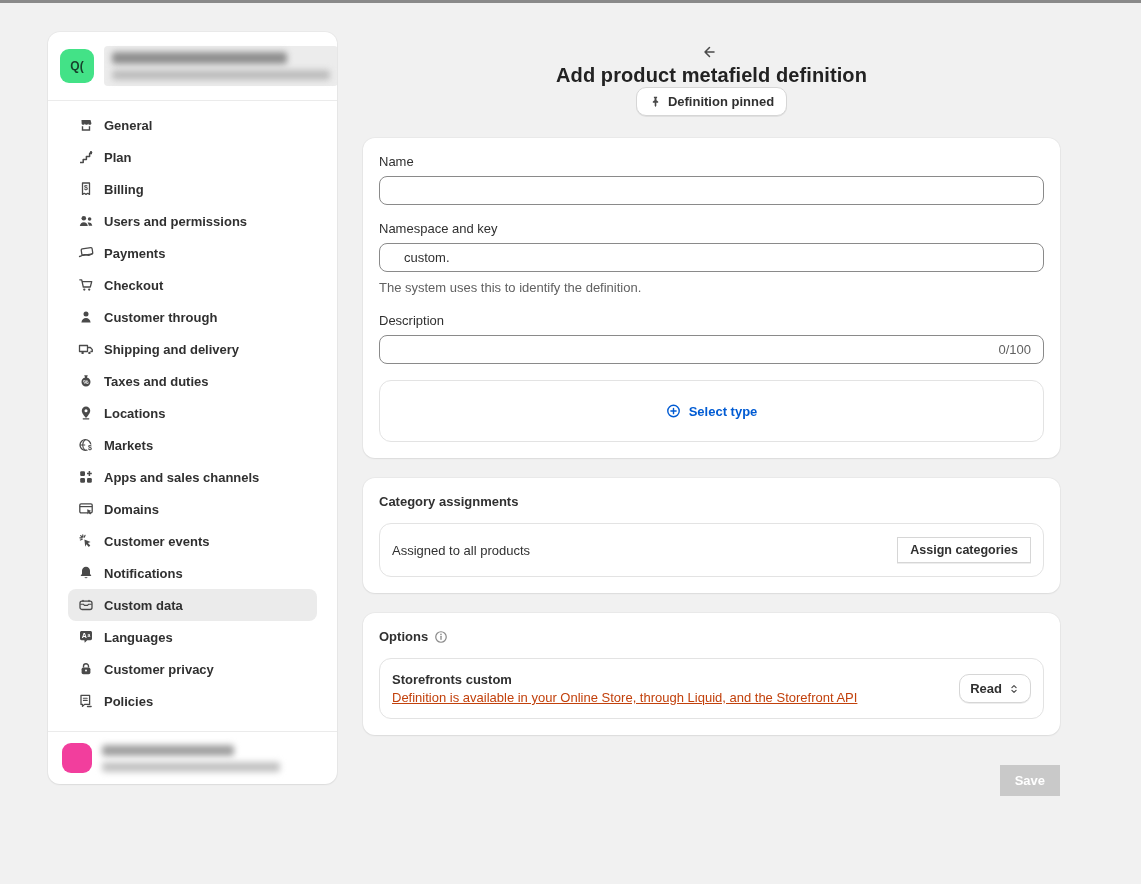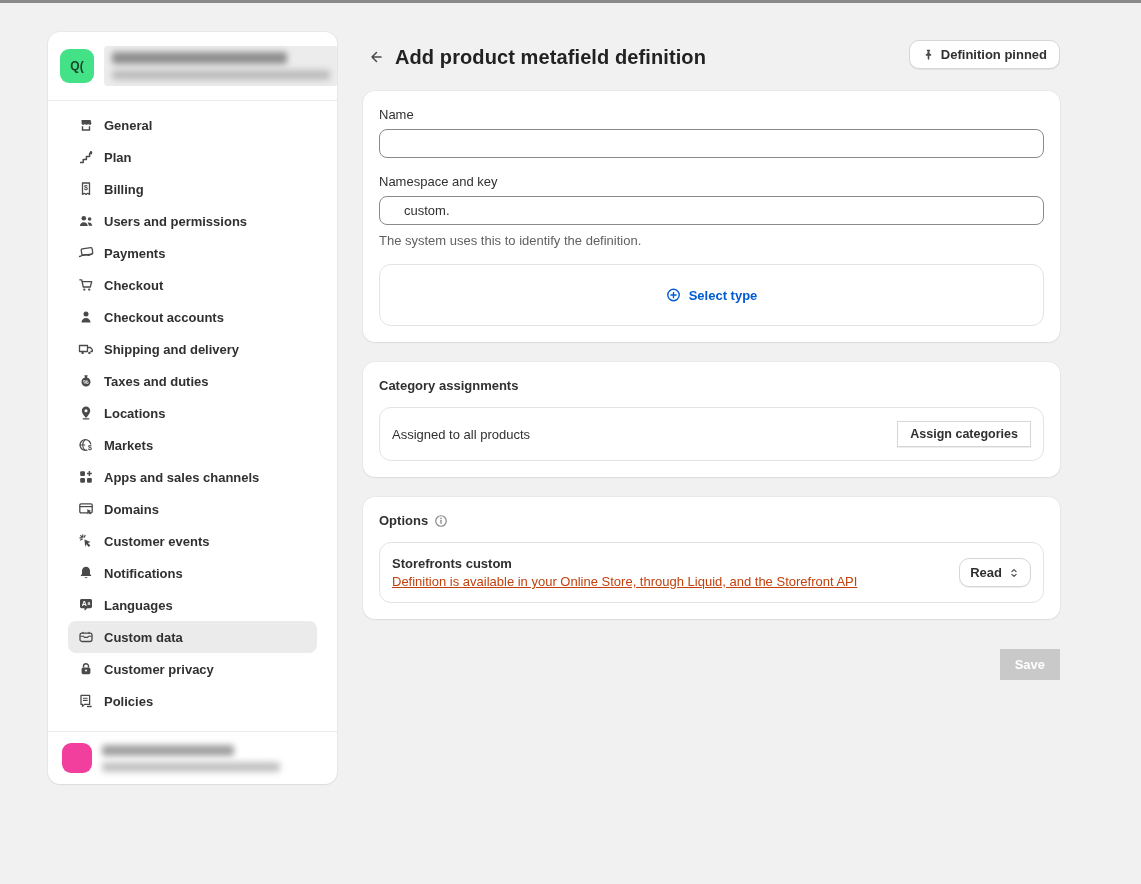--- a/index.html
+++ b/index.html
@@ -46,21 +46,21 @@
     border-top:1px solid #ebebeb; padding:11px 14px;
     display:flex; align-items:center; gap:10px;
   }
   .user-avatar { width:30px; height:30px; border-radius:9px; background:#f23e9d; flex:0 0 auto; }
   .user-redacted { display:flex; flex-direction:column; gap:6px; }
   .blur-user { height:11px; width:132px; background:#a0a0a0; }
   .blur-email { height:10px; width:178px; background:#c2c2c2; }
 
   
   .main { position:absolute; left:363px; top:40px; width:697px; }
-  .main-header { display:flex; align-items:flex-end; margin-bottom:22px; }
+  .main-header { display:flex; align-items:center; margin-bottom:22px;flex-direction:column; }
   .back-btn { width:24px; height:24px; border:none; background:transparent; cursor:pointer;
     display:flex; align-items:center; justify-content:center; margin-right:8px; }
   .page-title { font-size:20px; font-weight:bold; color:#222; letter-spacing:.1px; }
   .spacer { flex:1; }
   .pill-btn {
     background:#fff; border:1px solid #d6d6d6; border-radius:10px;
     box-shadow:0 1px 0 rgba(0,0,0,.07);
     font-size:13px; font-weight:600; color:#303030; cursor:pointer;
     padding:6px 12px; display:inline-flex; align-items:center; gap:6px;
     font-family:inherit;
@@ -194,21 +194,21 @@
       <span>Checkout</span>
     </div>
 
     <div class="nav-item">
       <span class="icn">
           <svg viewBox="0 0 16 16">
             <circle cx="8" cy="5" r="2.5" fill="#4a4a4a"></circle>
             <path d="M3.4 13.5c.4-2.7 2.2-4.4 4.6-4.4s4.2 1.7 4.6 4.4z" fill="#4a4a4a"></path>
           </svg>
         </span>
-      <span>Checkout accounts</span>
+      <span>Customer through</span>
     </div>
 
     <div class="nav-item">
       <span class="icn">
           <svg viewBox="0 0 16 16">
             <path d="M1.5 4.5h8v6h-8zM9.5 6.5h2.9l1.9 2.1v1.9h-1.9" fill="none" stroke="#4a4a4a" stroke-width="1.3" stroke-linejoin="round"></path>
             <circle cx="4.6" cy="11.9" r="1.2" fill="#4a4a4a"></circle>
             <circle cx="11.4" cy="11.9" r="1.2" fill="#4a4a4a"></circle>
           </svg>
         </span>
@@ -284,40 +284,40 @@
     <div class="nav-item">
       <span class="icn">
           <svg viewBox="0 0 16 16">
             <path d="M8 1.8c-2.3 0-4 1.8-4 4v3L2.6 10.9h10.8L12 8.8v-3c0-2.2-1.7-4-4-4z" fill="#4a4a4a"></path>
             <path d="M6.4 12.2a1.7 1.7 0 003.2 0z" fill="#4a4a4a"></path>
           </svg>
         </span>
       <span>Notifications</span>
     </div>
 
+    <div class="nav-item selected">
+      <span class="icn">
+          <svg viewBox="0 0 16 16">
+            <rect x="2" y="4.2" width="12" height="8.3" rx="2" fill="none" stroke="#4a4a4a" stroke-width="1.3"></rect>
+            <path d="M2.2 7.3h3.3l1 1.1h3l1-1.1h3.3" fill="none" stroke="#4a4a4a" stroke-width="1.1"></path>
+            <path d="M5 4.2V3.3M11 4.2V3.3" stroke="#4a4a4a" stroke-width="1.3" stroke-linecap="round"></path>
+          </svg>
+        </span>
+      <span>Custom data</span>
+    </div>
+
     <div class="nav-item">
       <span class="icn">
           <svg viewBox="0 0 16 16">
             <path d="M2 3.6C2 2.7 2.7 2 3.6 2h8.8c.9 0 1.6.7 1.6 1.6v6c0 .9-.7 1.6-1.6 1.6H9.2l-2.5 2.5-.3-2.5H3.6c-.9 0-1.6-.7-1.6-1.6v-6z" fill="#4a4a4a"></path>
             <text x="6.2" y="9.1" font-size="7" font-weight="bold" text-anchor="middle" fill="#ffffff">A</text>
             <text x="11" y="8.2" font-size="5" text-anchor="middle" fill="#ffffff">a</text>
           </svg>
         </span>
       <span>Languages</span>
-    </div>
-
-    <div class="nav-item selected">
-      <span class="icn">
-          <svg viewBox="0 0 16 16">
-            <rect x="2" y="4.2" width="12" height="8.3" rx="2" fill="none" stroke="#4a4a4a" stroke-width="1.3"></rect>
-            <path d="M2.2 7.3h3.3l1 1.1h3l1-1.1h3.3" fill="none" stroke="#4a4a4a" stroke-width="1.1"></path>
-            <path d="M5 4.2V3.3M11 4.2V3.3" stroke="#4a4a4a" stroke-width="1.3" stroke-linecap="round"></path>
-          </svg>
-        </span>
-      <span>Custom data</span>
     </div>
 
     <div class="nav-item">
       <span class="icn">
           <svg viewBox="0 0 16 16">
             <rect x="3.6" y="6.6" width="8.8" height="6.6" rx="1.7" fill="#4a4a4a"></rect>
             <path d="M5.5 6.6V5.2a2.5 2.5 0 015 0v1.4" fill="none" stroke="#4a4a4a" stroke-width="1.4"></path>
             <circle cx="8" cy="9.5" r="1" fill="#ffffff"></circle>
           </svg>
         </span>
@@ -373,20 +373,27 @@
       <div class="field-label">Name</div>
       <input class="text-input" type="text" value="" style="">
     </div>
 
     <div class="field">
       <div class="field-label">Namespace and key</div>
       <input class="text-input" type="text" value="custom." style="">
       <div class="helper">The system uses this to identify the definition.</div>
     </div>
 
+    <div class="field" style="margin-top:18px;">
+      <div class="field-label">Description</div>
+      <div class="input-shell">
+        <input type="text" value="" style="">
+        <span class="counter">0/100</span>
+      </div>
+    </div>
 
     <div class="select-type-box">
       <button class="link-btn">
         <span class="icn" style="width:15px;height:15px;">
           <svg viewBox="0 0 16 16">
               <circle cx="8" cy="8" r="6.1" fill="none" stroke="#005bd3" stroke-width="1.5"></circle>
               <path d="M8 5.2v5.6M5.2 8h5.6" stroke="#005bd3" stroke-width="1.5" stroke-linecap="round"></path>
             </svg>
         </span>
         <span>Select type</span>

